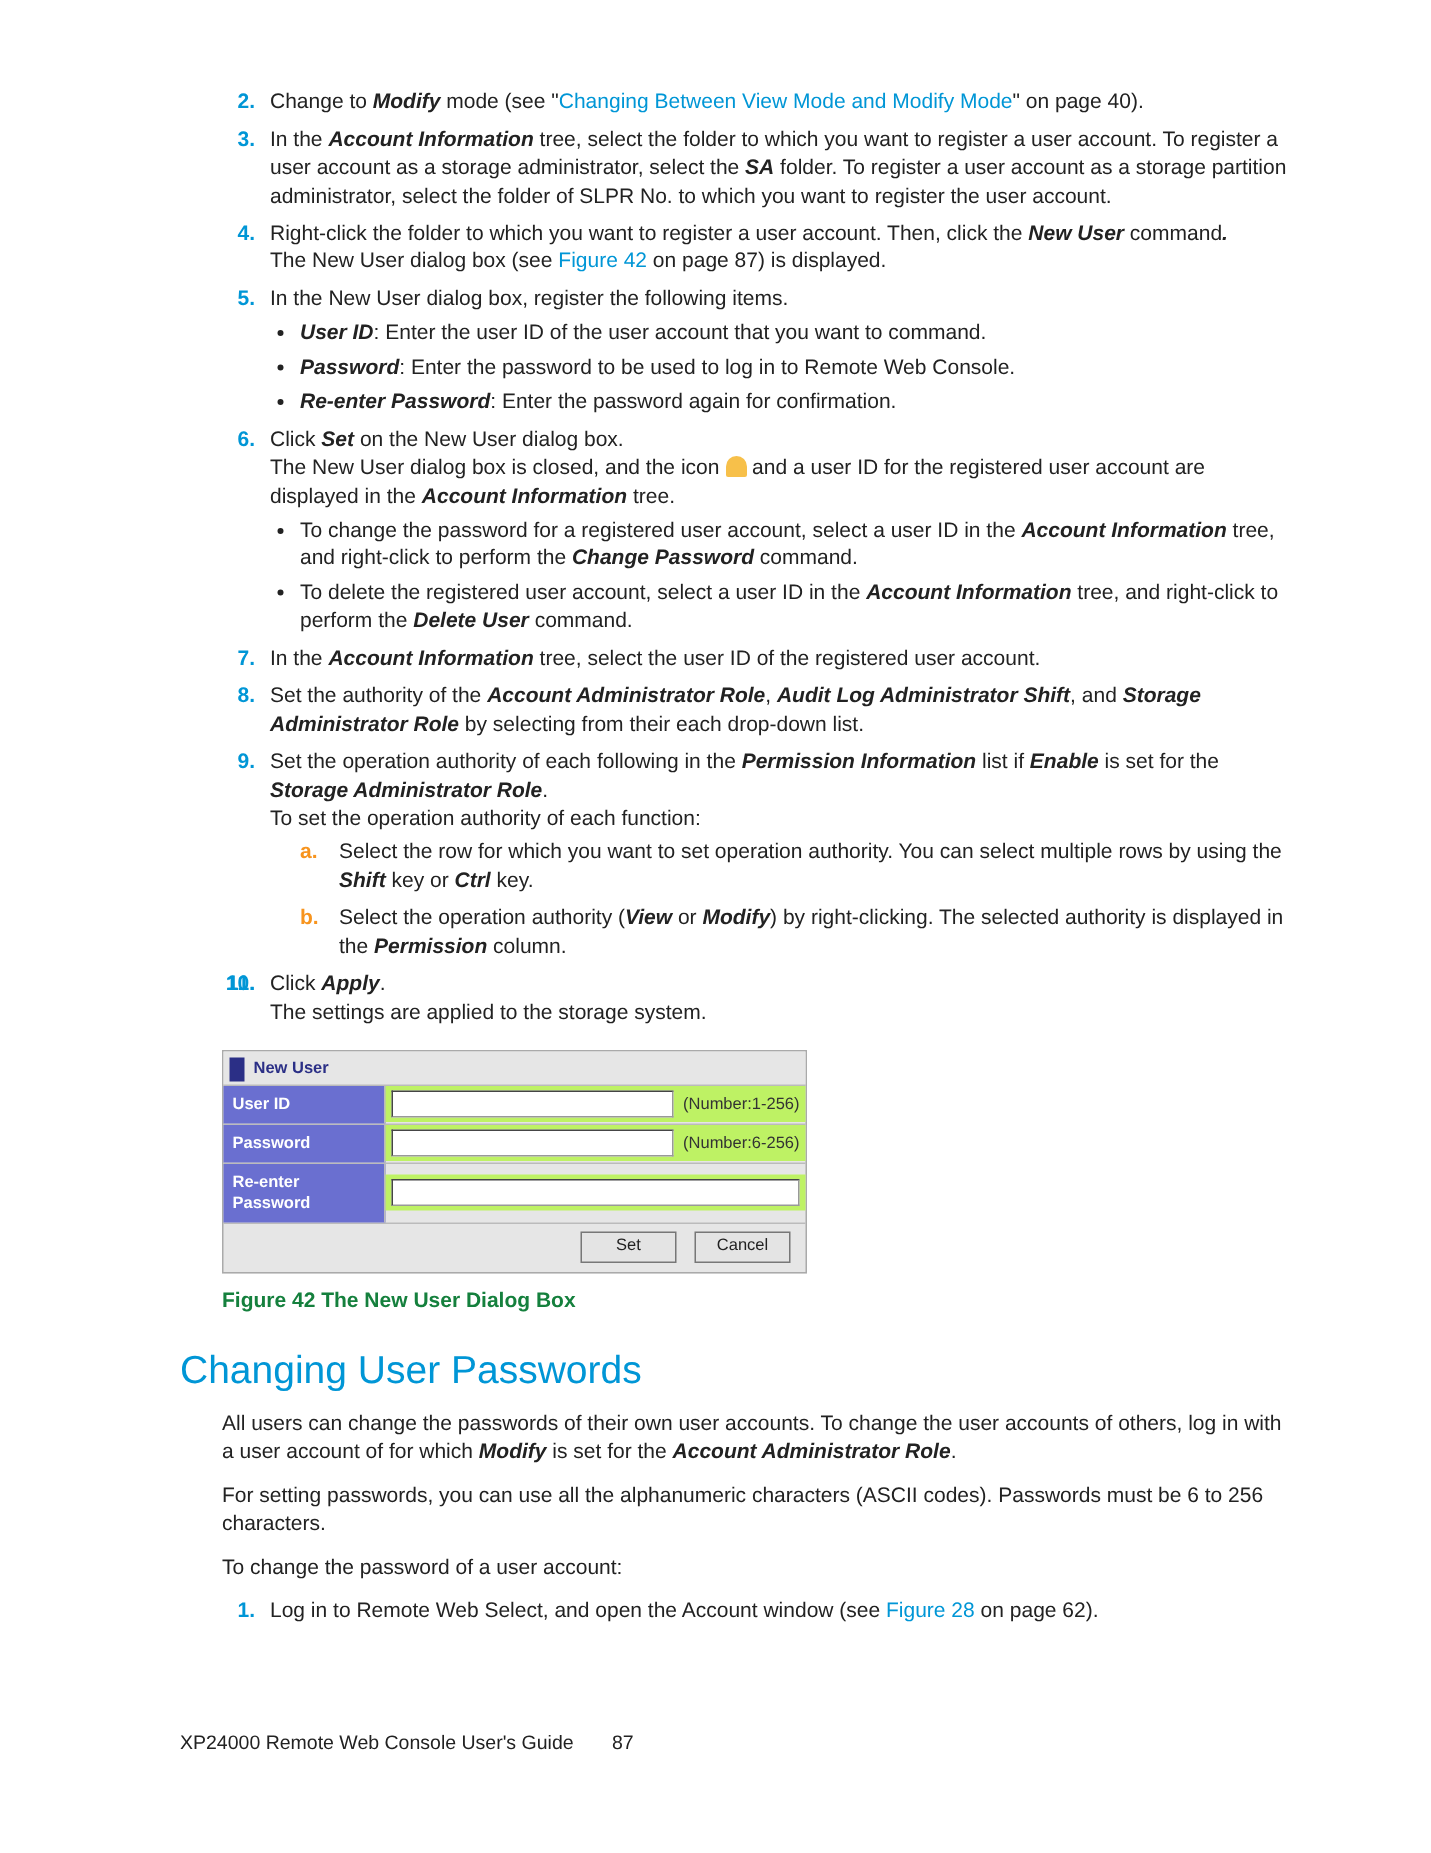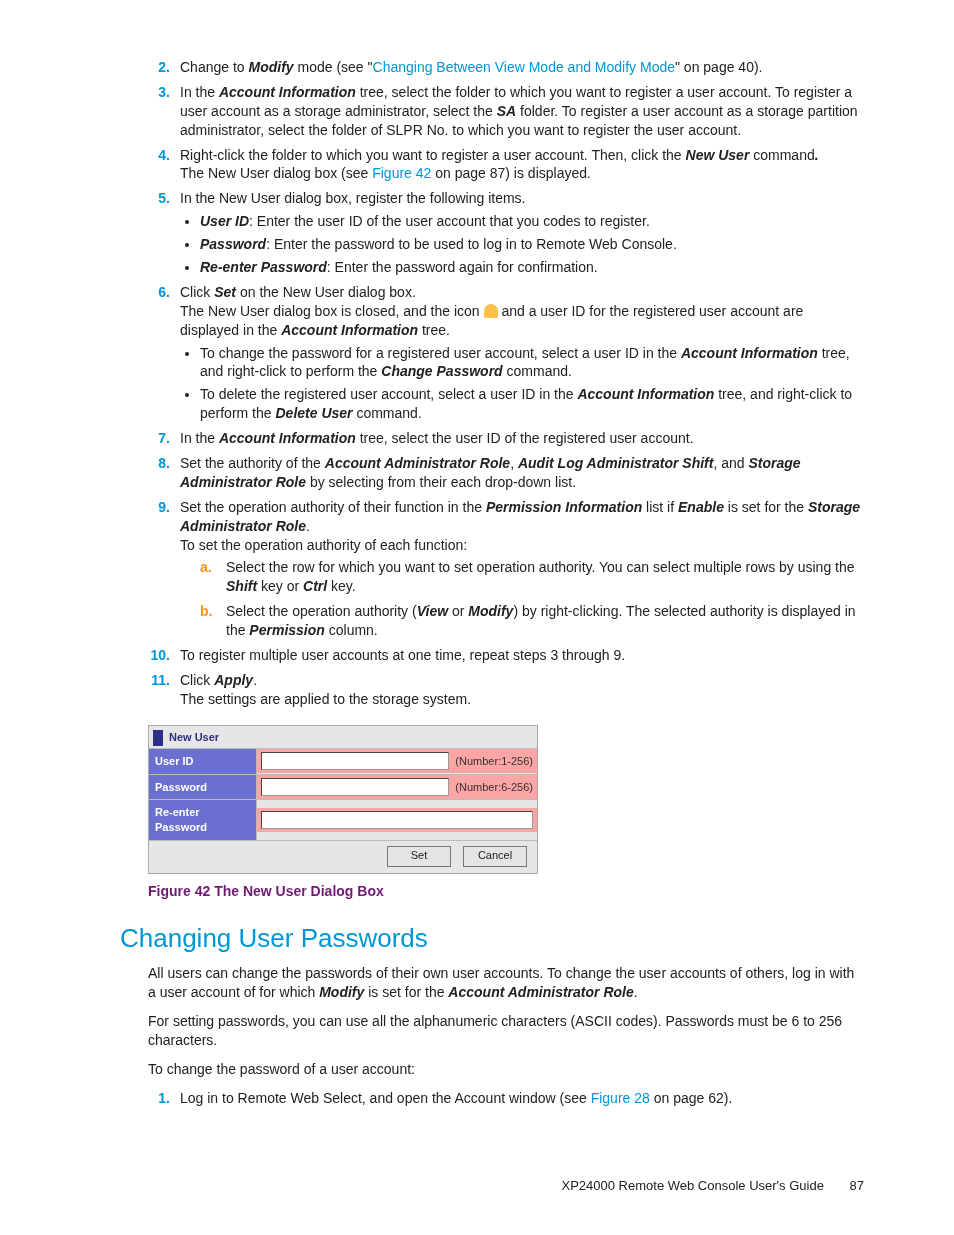--- a/index.html
+++ b/index.html
@@ -105,21 +105,21 @@
     color: #fff;
     font-weight: bold;
     width: 108px;
     padding: 5px 6px;
     box-sizing: border-box;
     border-right: 1px solid #bbb;
   }
   .dialog-field {
     flex: 1;
     padding: 3px 4px;
-    background: #fca5a5;
+    background: #bef264;
     display: flex;
     align-items: center;
   }
   .dialog-input {
     flex: 1;
     height: 16px;
     background: #fff;
     border: 1px inset #999;
   }
   .dialog-hint {
@@ -138,21 +138,21 @@
     height: 19px;
     background: #e4e4e4;
     border: 1px solid #777;
     font-size: 11px;
     color: #222;
     text-align: center;
     line-height: 17px;
     cursor: pointer;
   }
   .figure-caption {
-    color: #701a75;
+    color: #15803d;
     font-weight: bold;
     margin: 8px 0 20px 28px;
     font-size: 14px;
   }
   h2.section-heading {
     color: #0096d6;
     font-weight: normal;
     font-size: 26px;
     margin: 20px 0 8px 0;
   }
@@ -171,21 +171,20 @@
   ol.second-list > li > .num {
     position: absolute;
     left: 0;
     font-weight: bold;
     color: #0096d6;
     width: 22px;
     text-align: right;
   }
   .footer {
     margin-top: 70px;
-    text-align: right;
     font-size: 13px;
   }
   .footer .page-num {
     display: inline-block;
     margin-left: 22px;
   }
 </style>
 </head>
 <body>
 
@@ -204,21 +203,21 @@
   <li>
     <span class="num">4.</span>
     <span>Right-click the folder to which you want to register a user account. Then, click the </span><b>New User</b><span> command</span><b>.</b><br>
     <span>The New User dialog box (see </span><a class="link">Figure 42</a><span> on page 87) is displayed.</span>
   </li>
 
   <li>
     <span class="num">5.</span>
     <span>In the New User dialog box, register the following items.</span>
     <ul class="sub-bullets">
-      <li><b>User ID</b><span>: Enter the user ID of the user account that you codes to register.</span></li>
+      <li><b>User ID</b><span>: Enter the user ID of the user account that you want to command.</span></li>
       <li><b>Password</b><span>: Enter the password to be used to log in to Remote Web Console.</span></li>
       <li><b>Re-enter Password</b><span>: Enter the password again for confirmation.</span></li>
     </ul>
   </li>
 
   <li>
     <span class="num">6.</span>
     <span>Click </span><b>Set</b><span> on the New User dialog box.</span><br>
     <span>The New User dialog box is closed, and the icon </span><span class="user-icon"></span><span> and a user ID for the registered user account are displayed in the </span><b>Account Information</b><span> tree.</span>
     <ul class="sub-bullets">
@@ -236,37 +235,36 @@
     <span>In the </span><b>Account Information</b><span> tree, select the user ID of the registered user account.</span>
   </li>
 
   <li>
     <span class="num">8.</span>
     <span>Set the authority of the </span><b>Account Administrator Role</b><span>, </span><b>Audit Log Administrator Shift</b><span>, and </span><b>Storage Administrator Role</b><span> by selecting from their each drop-down list.</span>
   </li>
 
   <li>
     <span class="num">9.</span>
-    <span>Set the operation authority of their function in the </span><b>Permission Information</b><span> list if </span><b>Enable</b><span> is set for the </span><b>Storage Administrator Role</b><span>.</span><br>
+    <span>Set the operation authority of each following in the </span><b>Permission Information</b><span> list if </span><b>Enable</b><span> is set for the </span><b>Storage Administrator Role</b><span>.</span><br>
     <span>To set the operation authority of each function:</span>
     <ol class="sub-letters">
       <li>
         <span class="letter">a.</span>
         <span>Select the row for which you want to set operation authority. You can select multiple rows by using the </span><b>Shift</b><span> key or </span><b>Ctrl</b><span> key.</span>
       </li>
       <li>
         <span class="letter">b.</span>
         <span>Select the operation authority (</span><b>View</b><span> or </span><b>Modify</b><span>) by right-clicking. The selected authority is displayed in the </span><b>Permission</b><span> column.</span>
       </li>
     </ol>
   </li>
 
   <li>
     <span class="num">10.</span>
-    <span>To register multiple user accounts at one time, repeat steps 3 through 9.</span>
   </li>
 
   <li>
     <span class="num">11.</span>
     <span>Click </span><b>Apply</b><span>.</span><br>
     <span>The settings are applied to the storage system.</span>
   </li>
 
 </ol>
 

